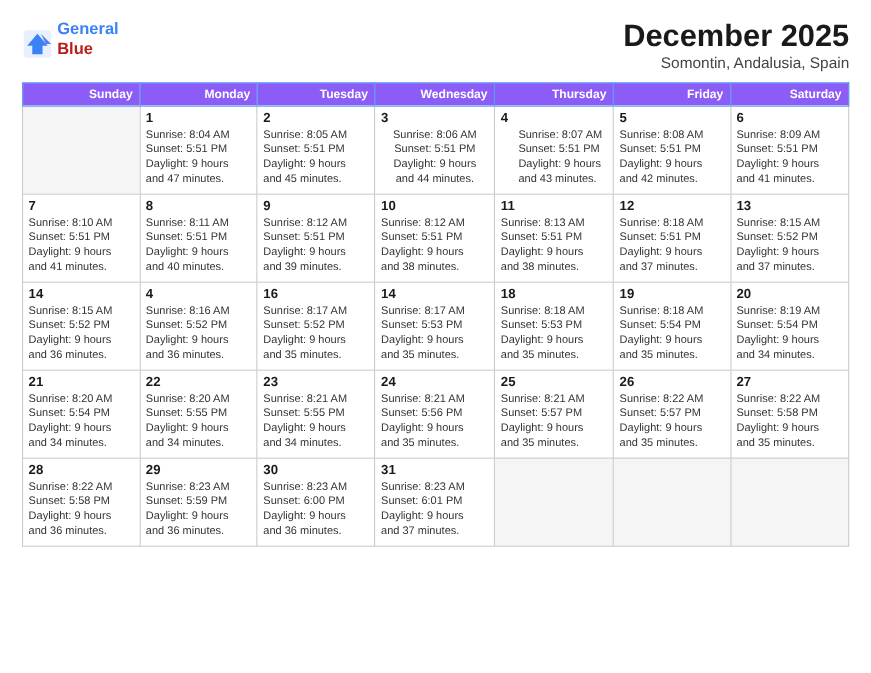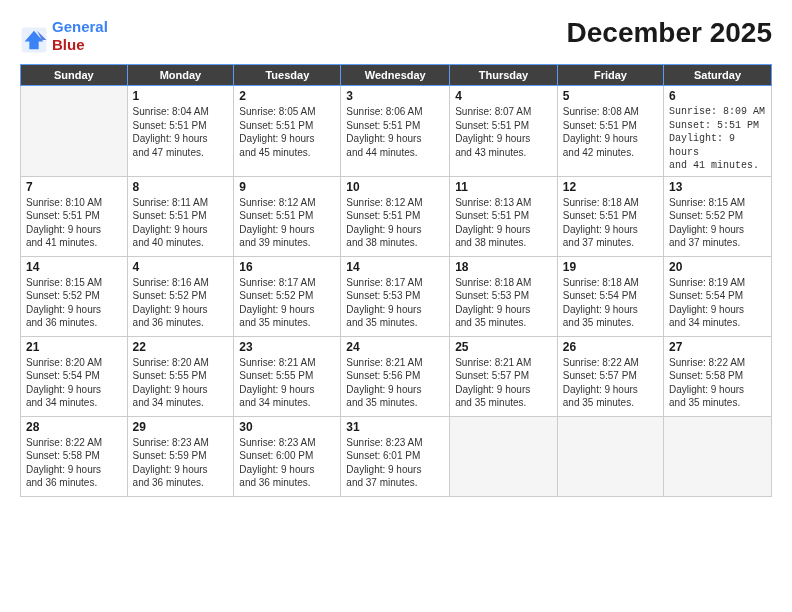--- a/index.html
+++ b/index.html
@@ -52,23 +52,23 @@
     .location {
       font-size: 14px;
       color: #444;
     }
     .calendar {
       width: 100%;
       border-collapse: collapse;
       font-size: 10px;
     }
     .calendar th {
-      background: #404040;
+      background: #8b5cf6;
       color: #fff;
-      text-align: center;
+      text-align: right;
       padding: 4px 6px;
       font-size: 11px;
       font-weight: bold;
       border: 1px solid #5a9cf5;
     }
     .calendar td {
       border: 1px solid #ccc;
       vertical-align: top;
       padding: 3px 5px;
       width: 113px;
@@ -104,20 +104,21 @@
         <polygon points="18,6 30,20 24,20 24,30 12,30 12,20 6,20" fill="#3b82f6"></polygon>
         <polygon points="22,6 34,18 28,18" fill="#1d4ed8" opacity="0.7"></polygon>
       </svg>
       <div style="display:flex;flex-direction:column;line-height:1.15;">
         <span class="logo-text"><span>General</span></span>
         <span class="logo-text" style="color:#b91c1c;">Blue</span>
       </div>
     </div>
     <div class="title-block">
       <div class="month-year">December 2025</div>
+      <div class="location">Somontin, Andalusia, Spain</div>
     </div>
   </div>
 
   <table class="calendar">
     <thead>
       <tr>
         <th>Sunday</th>
         <th>Monday</th>
         <th>Tuesday</th>
         <th>Wednesday</th>
@@ -138,42 +139,42 @@
           </td>
           <td>
             <div class="day-num">2</div>
             <div class="day-info" style="white-space: pre-line;">Sunrise: 8:05 AM
 Sunset: 5:51 PM
 Daylight: 9 hours
 and 45 minutes.</div>
           </td>
           <td>
             <div class="day-num">3</div>
-            <div class="day-info" style="white-space: pre-line;">Sunrise: 8:06 AM
+            <div class="day-info" style="white-space: pre-line; text-align: center;">Sunrise: 8:06 AM
 Sunset: 5:51 PM
 Daylight: 9 hours
 and 44 minutes.</div>
           </td>
           <td>
             <div class="day-num">4</div>
-            <div class="day-info" style="white-space: pre-line;">Sunrise: 8:07 AM
+            <div class="day-info" style="white-space: pre-line; margin-left: 16px;">Sunrise: 8:07 AM
 Sunset: 5:51 PM
 Daylight: 9 hours
 and 43 minutes.</div>
           </td>
           <td>
             <div class="day-num">5</div>
             <div class="day-info" style="white-space: pre-line;">Sunrise: 8:08 AM
 Sunset: 5:51 PM
 Daylight: 9 hours
 and 42 minutes.</div>
           </td>
           <td>
             <div class="day-num">6</div>
-            <div class="day-info" style="white-space: pre-line; font-family: Liberation Mono, monospace;">Sunrise: 8:09 AM
+            <div class="day-info" style="white-space: pre-line;">Sunrise: 8:09 AM
 Sunset: 5:51 PM
 Daylight: 9 hours
 and 41 minutes.</div>
           </td>
         </tr>
         <tr class="week-row">
           <td>
             <div class="day-num">7</div>
             <div class="day-info" style="white-space: pre-line;">Sunrise: 8:10 AM
 Sunset: 5:51 PM

